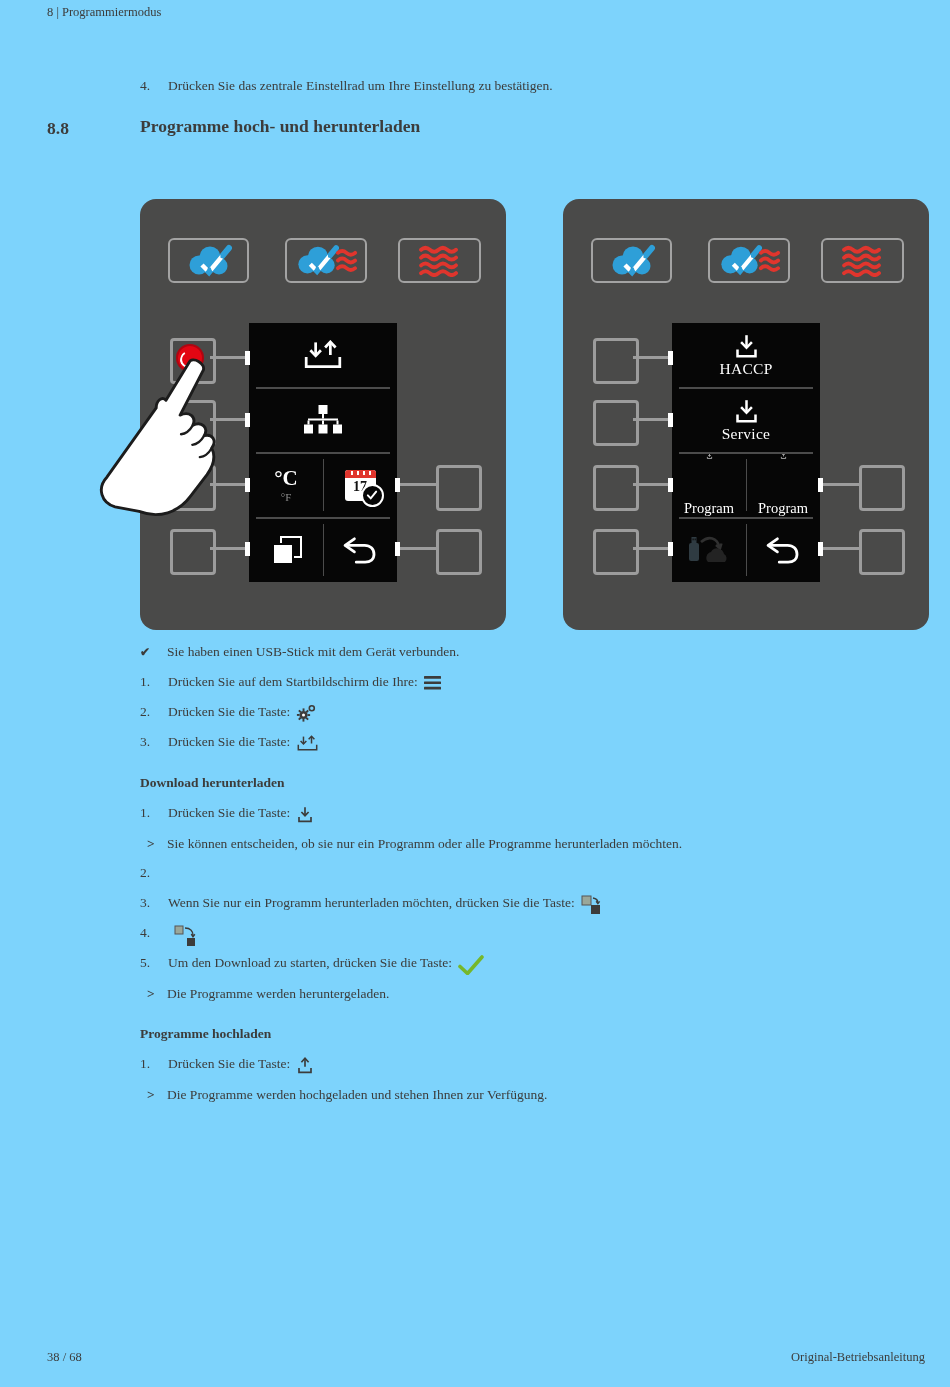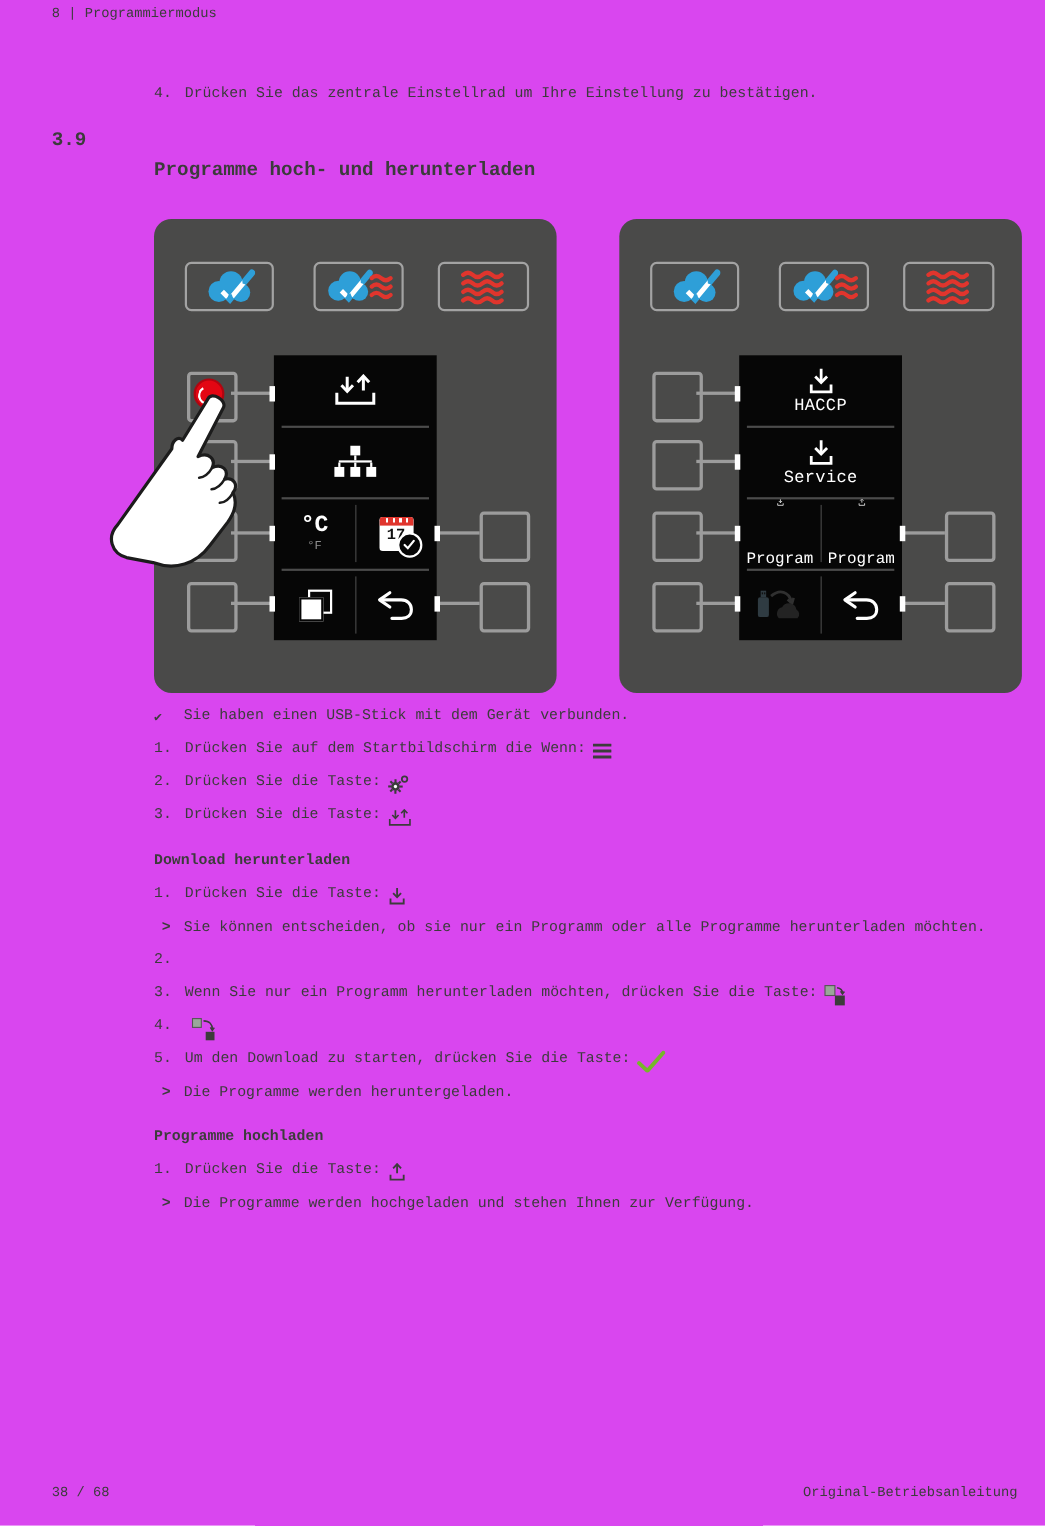--- a/index.html
+++ b/index.html
@@ -1,31 +1,31 @@
 <!DOCTYPE html>
 <html><head>
 <meta charset="utf-8">
 <style>
   html,body{margin:0;padding:0;background:#fff;}
-  .page{position:relative;width:950px;height:1387px;background:#d946ef;overflow:hidden;
-        font-family:Liberation Mono, monospace;color:#3C3C3B;}
+  .page{position:relative;width:950px;height:1387px;background:#7dd3fc;overflow:hidden;
+        font-family:Liberation Serif, serif;color:#3C3C3B;}
   .hdr{position:absolute;left:47px;top:5px;font-size:12.5px;color:#3C3C3B;}
   .ftr-l{position:absolute;left:47px;top:1350px;font-size:12.5px;}
   .ftr-r{position:absolute;right:25px;top:1350px;font-size:12.5px;}
 
   
   .row{position:absolute;left:140px;width:800px;display:flex;align-items:flex-start;
        font-size:13.5px;line-height:1.4;}
   .row .mk{flex:none;width:28px;}
   .row.sub .mk{width:20px;margin-left:7px;font-weight:bold;}
   .row .tx{white-space:pre-wrap;}
   .ic{flex:none;margin-left:6px;align-self:center;position:relative;top:1px;}
   .sechead{position:absolute;left:140px;font-size:13.5px;font-weight:bold;}
   .secnum{position:absolute;left:47px;top:118px;font-size:17.5px;font-weight:bold;}
-  .sectitle{position:absolute;left:140px;top:116px;font-size:17.5px;font-weight:bold;margin-top:29px;}
+  .sectitle{position:absolute;left:140px;top:116px;font-size:17.5px;font-weight:bold;}
   .intro{position:absolute;left:140px;top:151px;width:790px;font-size:13.5px;line-height:1.6;}
   .prereq-mark{flex:none;width:27px;font-size:12px;font-weight:bold;padding-top:1px;}
 
   
   .panel{position:absolute;top:199px;width:366px;height:431px;background:#4A4A49;border-radius:16px;}
   .panel.left{left:140px;}
   .panel.right{left:563px;}
   .mode-btn{position:absolute;top:39px;height:41px;border:2px solid #a3a3a3;border-radius:6px;
             display:flex;align-items:center;justify-content:center;}
   .mb1{left:28px;width:77px;}
@@ -208,21 +208,21 @@
 
 <div class="page">
 
   <div class="hdr">8 | Programmiermodus</div>
 
   <div class="row" style="top:77px">
     <span class="mk">4.</span>
     <span class="tx">Drücken Sie das zentrale Einstellrad um Ihre Einstellung zu bestätigen.</span>
   </div>
 
-  <div class="secnum">3.9</div>
+  <div class="secnum">8.8</div>
   <div class="sectitle">Programme hoch- und herunterladen</div>
 
   <div class="panel left">
     <div class="mode-btn mb1">
       <svg width="46" height="34">
           <use href="#sym-cloud-check"></use>
         </svg>
     </div>
     <div class="mode-btn mb2">
       <svg width="44" height="33" style="margin-right:-4px">
@@ -394,21 +394,21 @@
     <div class="tick tr t4"></div>
   </div>
 
   <div class="row" style="top:643px">
     <span class="prereq-mark">✔</span>
     <span class="tx">Sie haben einen USB-Stick mit dem Gerät verbunden.</span>
   </div>
 
   <div class="row" style="top:673px">
     <span class="mk">1.</span>
-    <span class="tx">Drücken Sie auf dem Startbildschirm die Wenn:</span>
+    <span class="tx">Drücken Sie auf dem Startbildschirm die Ihre:</span>
     <svg class="ic" width="17" height="14" style="color:#3C3C3B">
         <use href="#sym-menu"></use>
       </svg>
   </div>
   <div class="row" style="top:703px">
     <span class="mk">2.</span>
     <span class="tx">Drücken Sie die Taste:</span>
     <svg class="ic" width="20" height="18" style="color:#3C3C3B">
         <use href="#sym-gear"></use>
       </svg>

